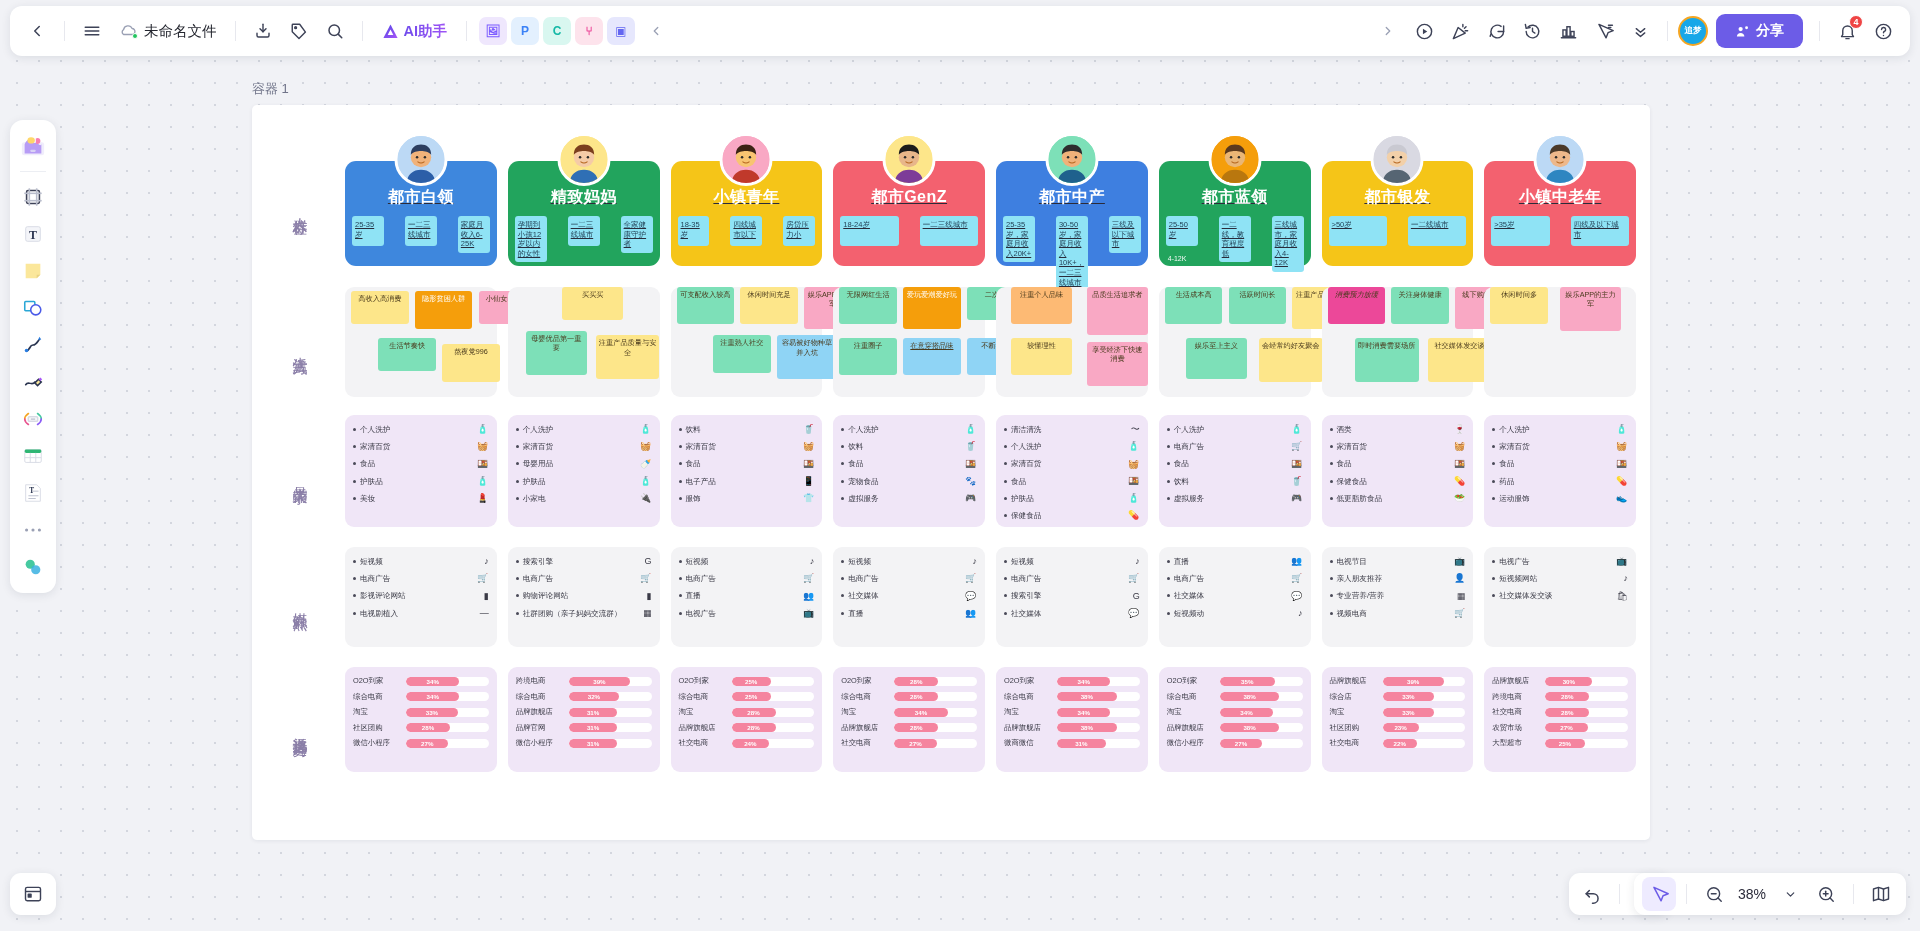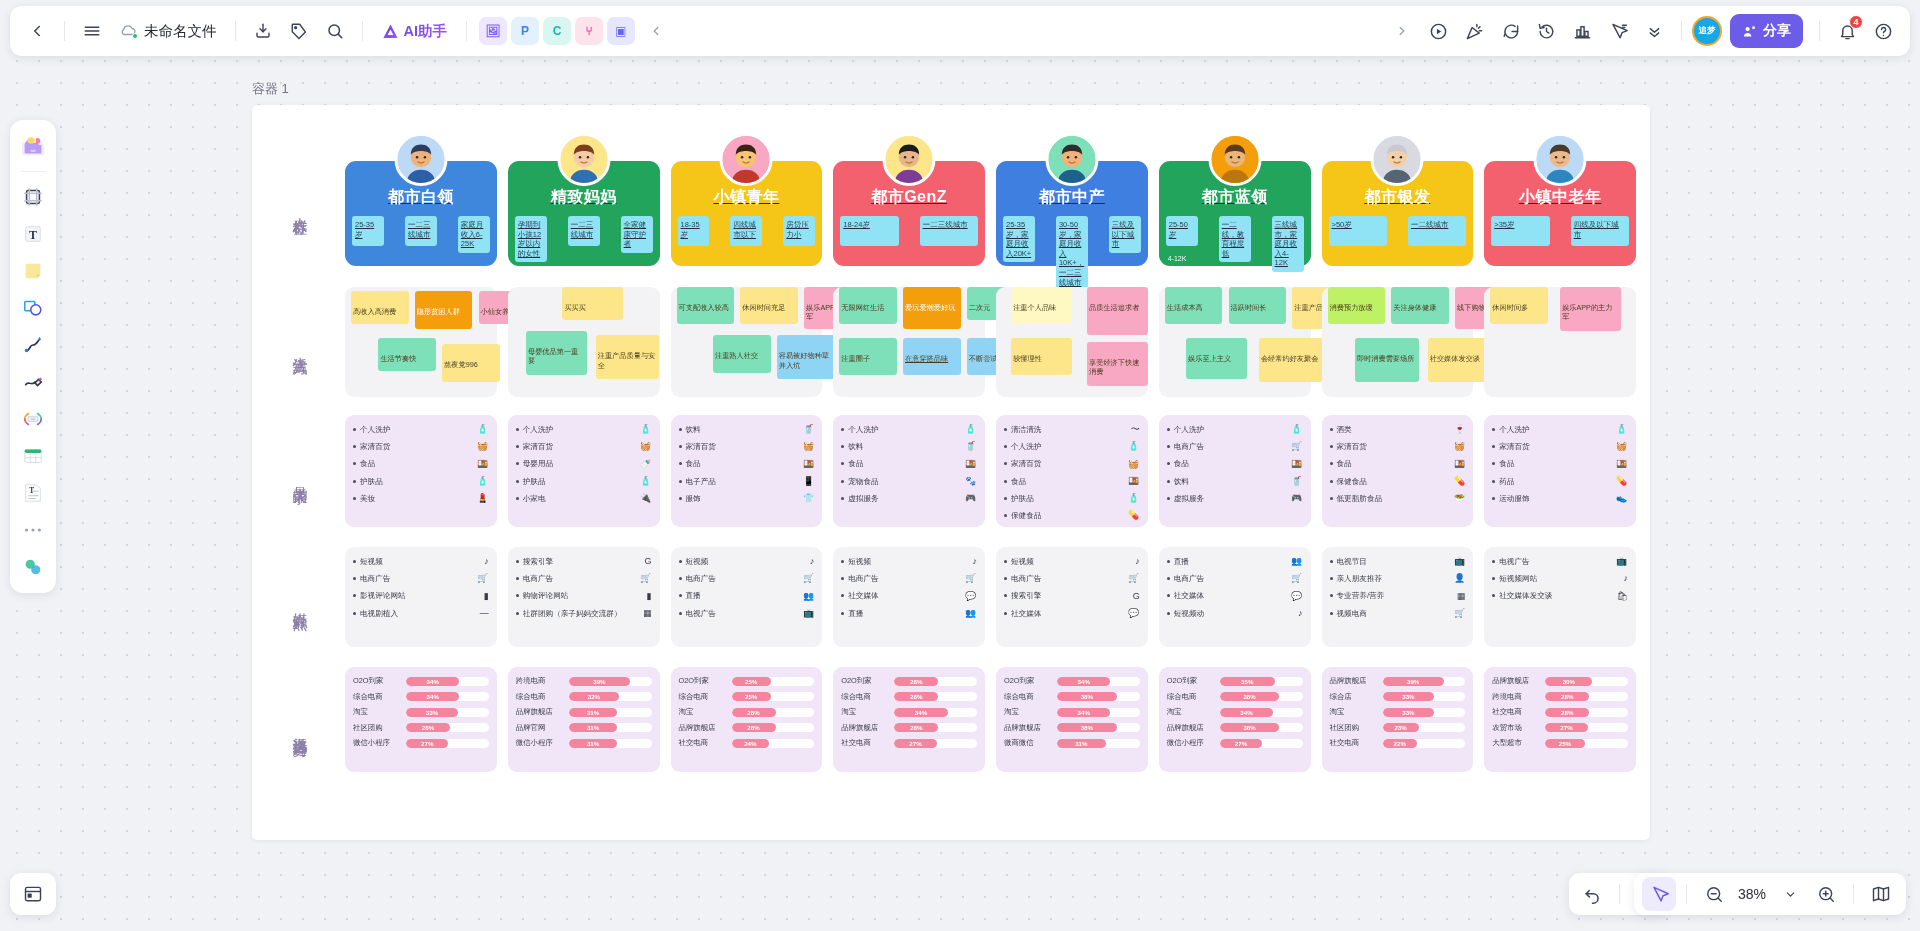--- a/index.html
+++ b/index.html
@@ -56,21 +56,21 @@
   }
   .avatar-top{
     width:30px;height:30px;border-radius:50%;flex:none;cursor:pointer;
     background:#17a7e8;border:2px solid #f5a623;position:relative;
     display:flex;align-items:center;justify-content:center;
     color:#fff;font-size:8.5px;font-weight:700;
   }
   .share-btn{
     display:flex;align-items:center;gap:6px;background:#6c5ce7;color:#fff;
     font-size:14px;font-weight:600;border:none;border-radius:9px;
-    padding:8px 12px;cursor:pointer;margin:0 6px;
+    padding:8px 19px;cursor:pointer;margin:0 6px;
   }
   .bell-wrap{position:relative;}
   .badge{
     position:absolute;top:1px;right:1px;min-width:14px;height:14px;border-radius:7px;
     background:#ef4444;color:#fff;font-size:9px;font-weight:700;
     display:flex;align-items:center;justify-content:center;padding:0 3px;
     border:1.5px solid #fff;
   }
 
   
@@ -153,21 +153,21 @@
     position:absolute;left:9px;bottom:4px;font-size:7px;color:#ffffff;opacity:.95;
   }
 
   
   .lifepanel{
     background:#f3f3f5;border-radius:9px;height:110px;margin-top:4px;
     position:relative;padding:7px 6px;
   }
   .note{
     position:absolute;border-radius:3px;font-size:7.2px;line-height:1.3;
-    padding:16px 2px;color:#4a3a1d;overflow:hidden;
+    padding:3px 2px;text-align:center;color:#4a3a1d;overflow:hidden;
   }
 
   
   .listpanel{
     border-radius:9px;padding:9px 8px;margin-top:4px;
   }
   .cat{background:#f0e6f7;height:112px;}
   .med{background:#f3f3f5;height:100px;}
   .li{
     display:flex;align-items:center;gap:4px;font-size:7.6px;color:#3a3a46;
@@ -367,34 +367,34 @@
     </div>
     <div class="lifepanel">
       <div class="note" style="background: rgb(125, 224, 184); left: 4%; top: 0%; width: 38%; height: 34%;">无限网红生活</div>
       <div class="note" style="background: rgb(245, 158, 11); color: rgb(255, 255, 255); left: 46%; top: 0%; width: 38%; height: 38%;">爱玩爱潮爱好玩</div>
       <div class="note" style="background: rgb(125, 224, 184); left: 88%; top: 0%; width: 38%; height: 30%;">二次元</div>
       <div class="note" style="background: rgb(125, 224, 184); left: 4%; top: 46%; width: 38%; height: 34%;">注重圈子</div>
       <div class="note" style="background: rgb(143, 212, 245); left: 46%; top: 46%; width: 38%; height: 34%; text-decoration: underline;">在意穿搭品味</div>
       <div class="note" style="background: rgb(143, 212, 245); left: 88%; top: 46%; width: 38%; height: 34%;">不断尝试</div>
     </div>
     <div class="lifepanel">
-      <div class="note" style="background: #fef9c3; left: 10%; top: 0%; width: 40%; height: 34%;">注重个人品味</div>
+      <div class="note" style="background: #fdba74; left: 10%; top: 0%; width: 40%; height: 34%;">注重个人品味</div>
       <div class="note" style="background: rgb(249, 168, 196); left: 60%; top: 0%; width: 40%; height: 44%;">品质生活追求者</div>
       <div class="note" style="background: rgb(253, 230, 138); left: 10%; top: 46%; width: 40%; height: 34%;">较懂理性</div>
       <div class="note" style="background: rgb(249, 168, 196); left: 60%; top: 50%; width: 40%; height: 40%;">享受经济下快速消费</div>
     </div>
     <div class="lifepanel">
       <div class="note" style="background: rgb(125, 224, 184); left: 4%; top: 0%; width: 38%; height: 34%;">生活成本高</div>
       <div class="note" style="background: rgb(125, 224, 184); left: 46%; top: 0%; width: 38%; height: 34%;">活跃时间长</div>
       <div class="note" style="background: rgb(253, 230, 138); left: 88%; top: 0%; width: 38%; height: 38%;">注重产品性价比</div>
       <div class="note" style="background: rgb(125, 224, 184); left: 18%; top: 46%; width: 40%; height: 38%;">娱乐至上主义</div>
       <div class="note" style="background: rgb(253, 230, 138); left: 66%; top: 46%; width: 42%; height: 40%;">会经常约好友聚会</div>
     </div>
     <div class="lifepanel">
-      <div class="note" style="background: #bef264; left: 4%; top: 0%; width: 38%; height: 34%;">消费预力放缓</div>
+      <div class="note" style="background: #ec4899; left: 4%; top: 0%; width: 38%; height: 34%; font-style: italic;">消费预力放缓</div>
       <div class="note" style="background: rgb(125, 224, 184); left: 46%; top: 0%; width: 38%; height: 34%;">关注身体健康</div>
       <div class="note" style="background: rgb(249, 168, 196); left: 88%; top: 0%; width: 38%; height: 38%;">线下购物为主</div>
       <div class="note" style="background: rgb(125, 224, 184); left: 22%; top: 46%; width: 42%; height: 40%;">即时消费需要场所</div>
       <div class="note" style="background: rgb(253, 230, 138); left: 70%; top: 46%; width: 42%; height: 40%;">社交媒体发交谈</div>
     </div>
     <div class="lifepanel">
       <div class="note" style="background: rgb(253, 230, 138); left: 4%; top: 0%; width: 38%; height: 34%;">休闲时间多</div>
       <div class="note" style="background: rgb(249, 168, 196); left: 50%; top: 0%; width: 40%; height: 40%;">娱乐APP的主力军</div>
     </div>
     <div class="rowlabel">品类需求</div>

